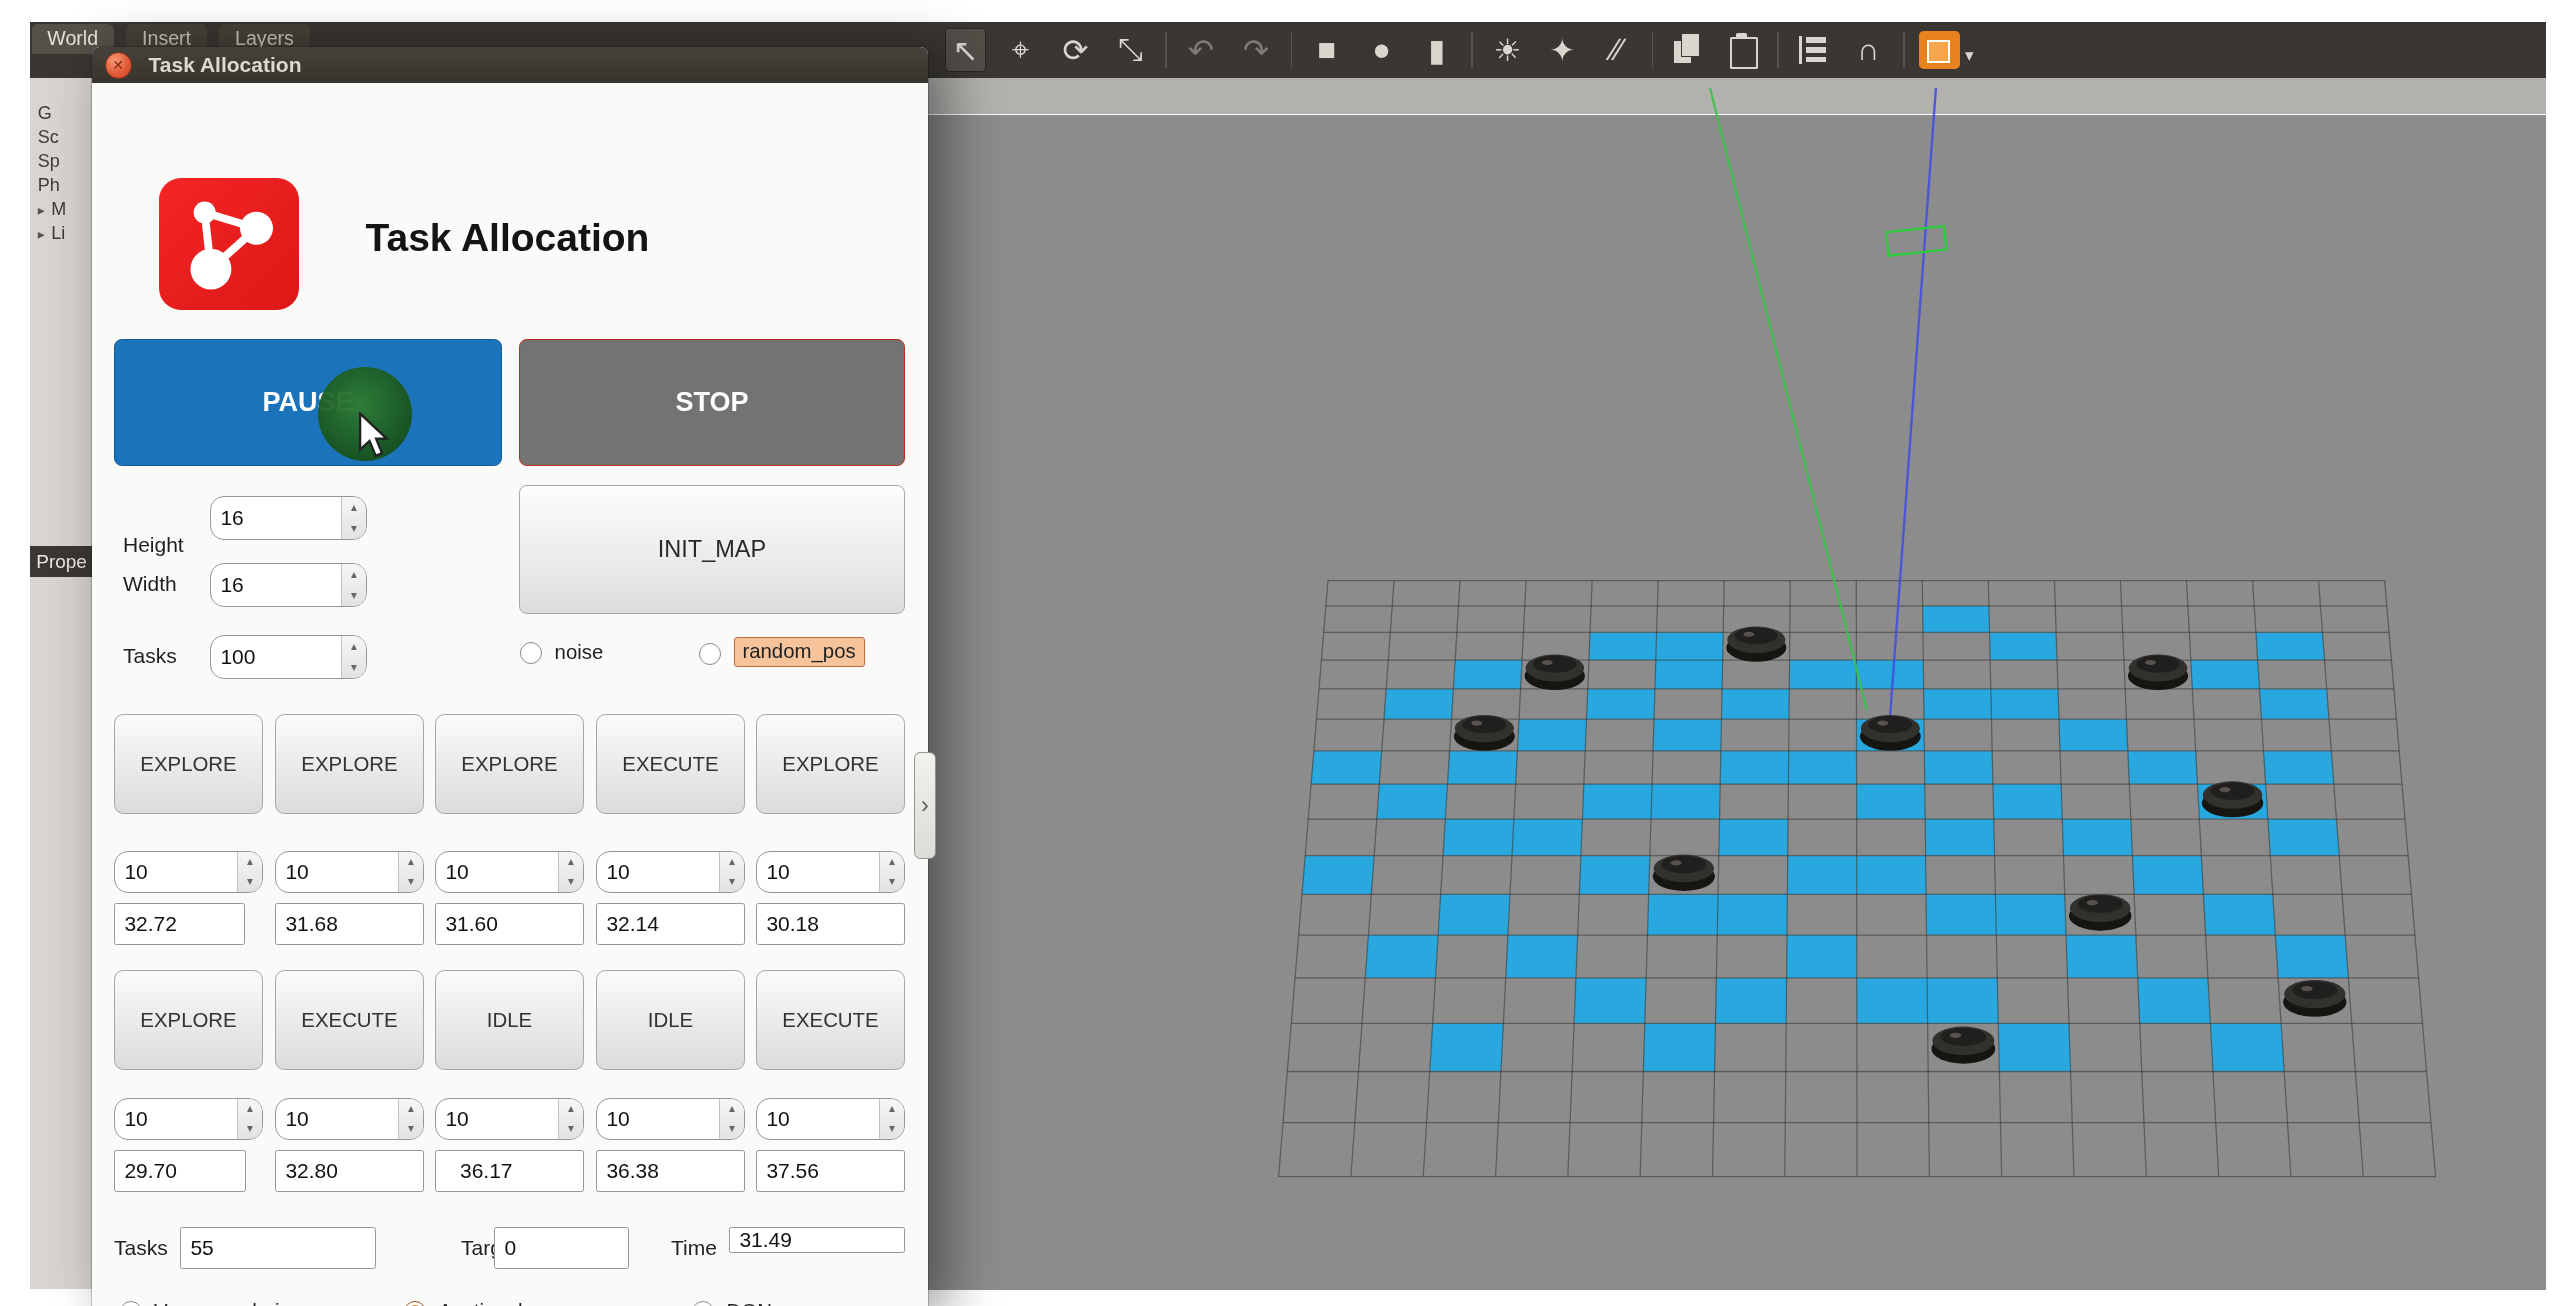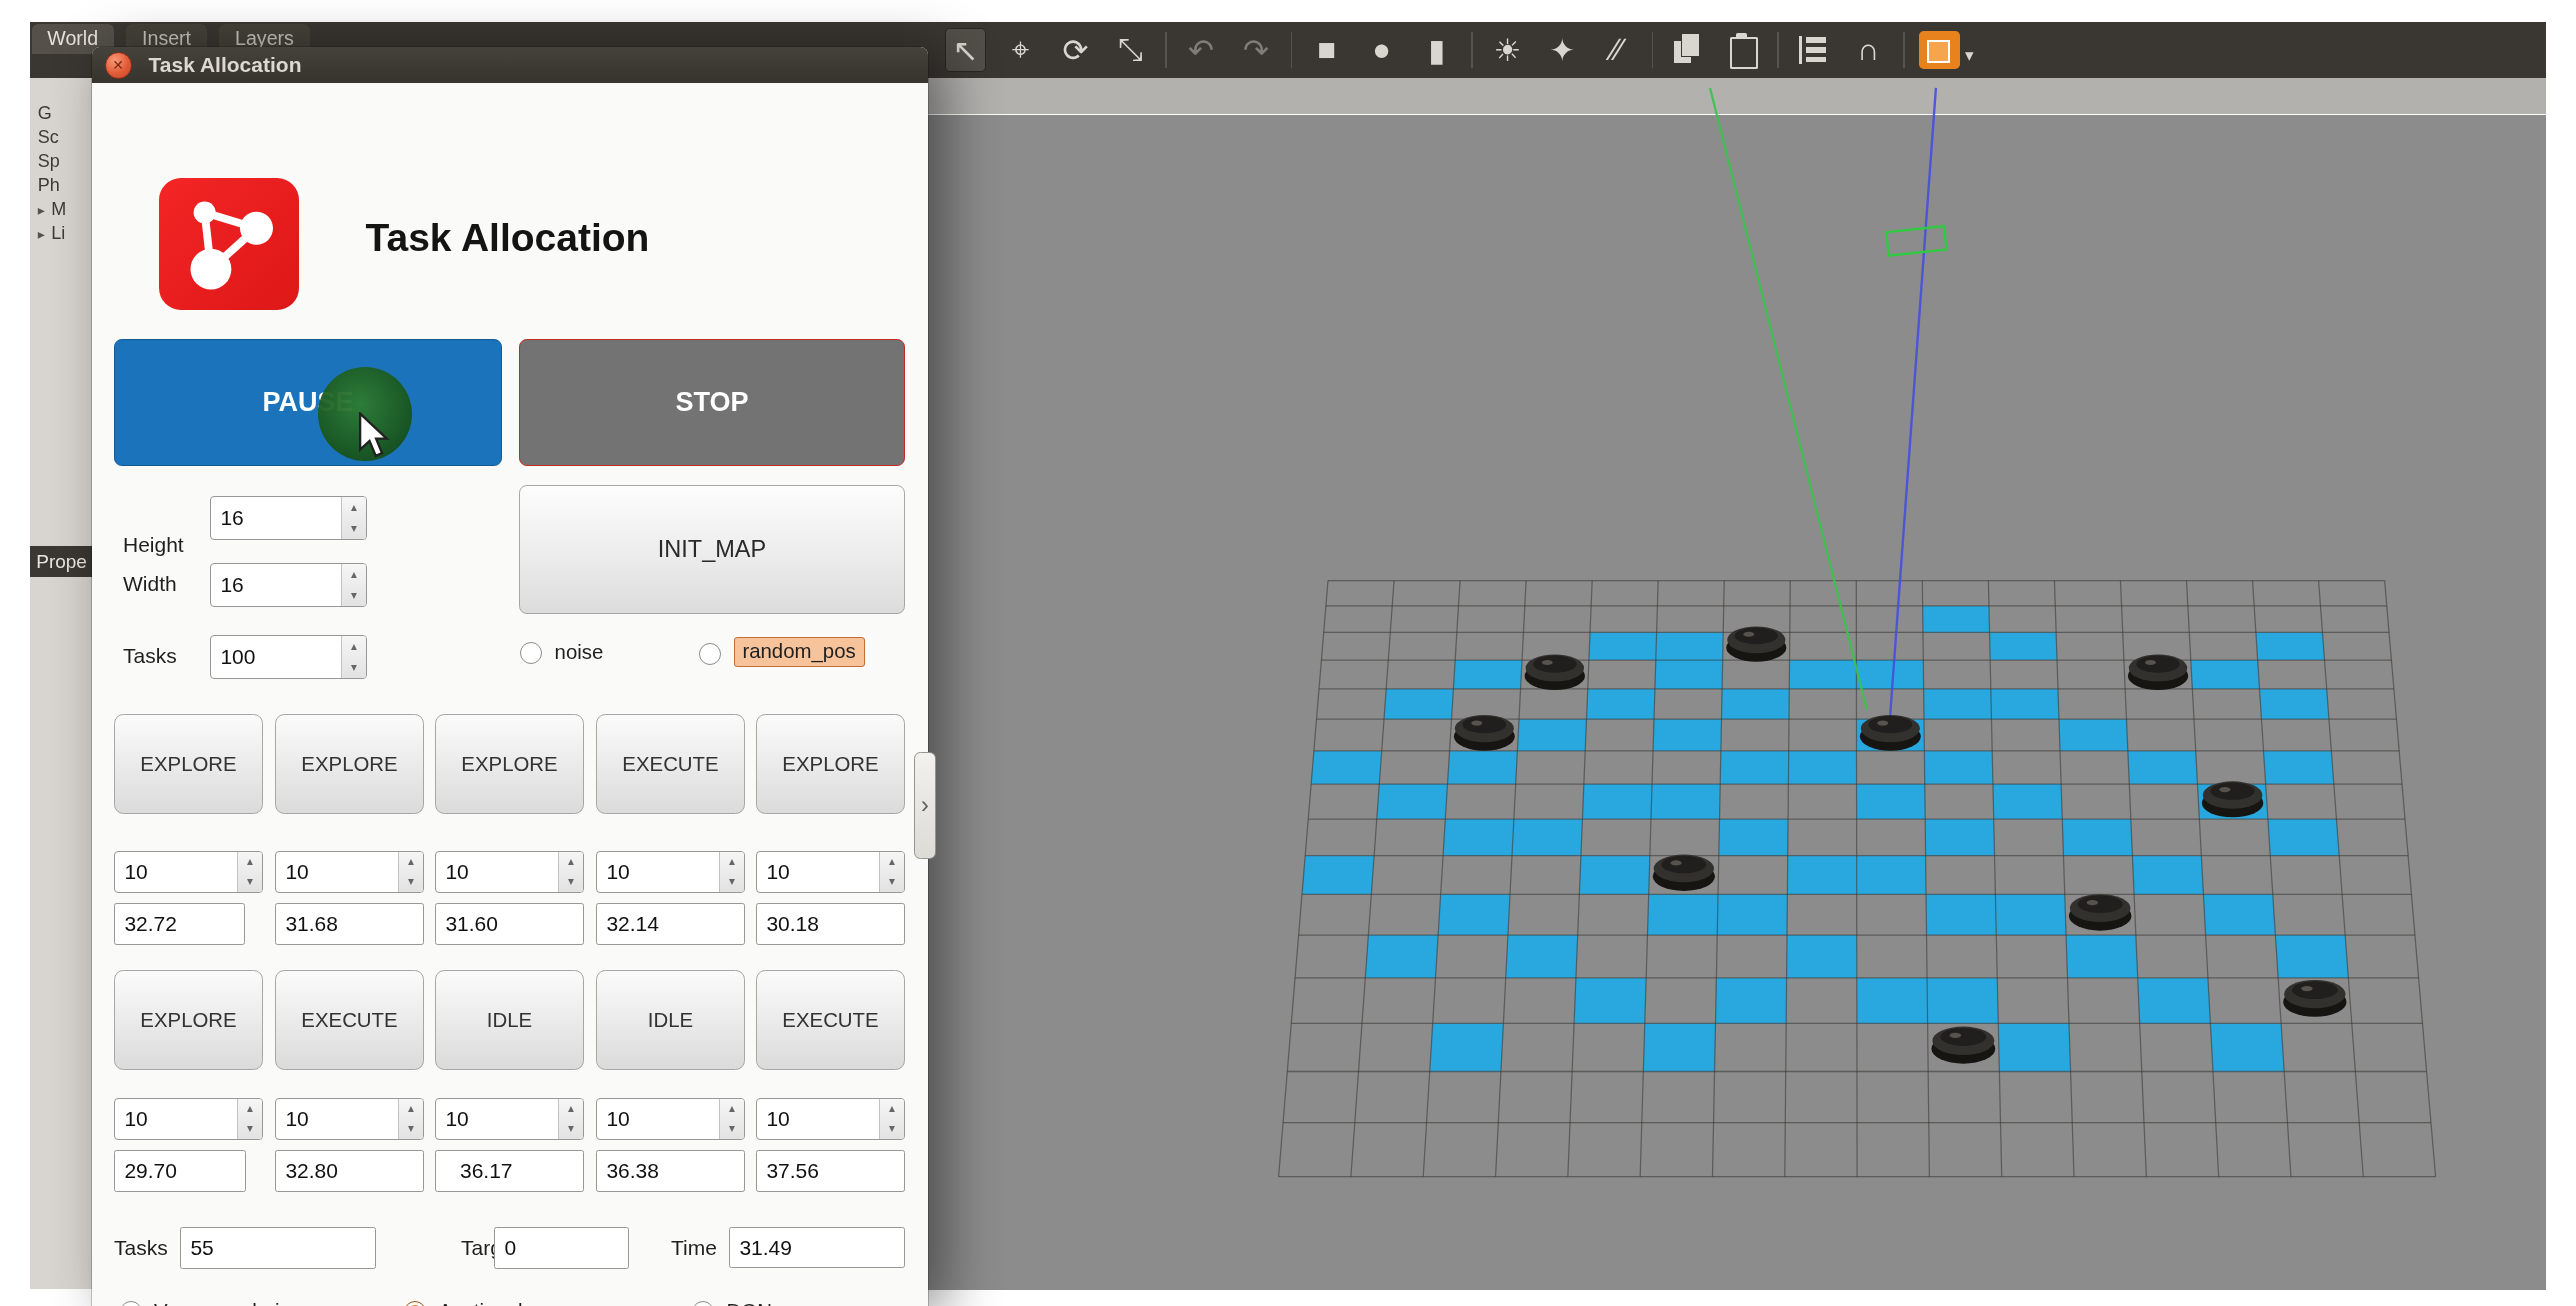--- a/index.html
+++ b/index.html
@@ -73,21 +73,21 @@
   #stop-btn  { left:427px; top:256px; width:386px; height:127px; background:#737373;
                border:0.8px solid #bf2b1f; color:#fff; font-size:27px; }
   .cursor-highlight { position:absolute; left:226px; top:284px; width:94px; height:94px;
                border-radius:50%; background:radial-gradient(circle at 45% 40%,#2e7d32,#164f1a 75%); opacity:.95; }
   .cursor-icon { position:absolute; left:265px; top:329px; }
   .init-btn { left:427px; top:402px; width:386px; height:129px;
               background:linear-gradient(#fdfdfd,#ececec 55%,#dcdcdc); border:0.8px solid #a6a6a6;
               color:#2a2a2a; font-size:23.5px; font-weight:normal; border-radius:7.8px; }
 
   .lbl { position:absolute; font-size:21px; color:#1f1f1f; }
-  .spin { position:absolute; background:#fff; border:0.8px solid #979797; border-radius:4px;
+  .spin { position:absolute; background:#fff; border:0.8px solid #979797; border-radius:14px;
           display:flex; overflow:hidden; }
   .spin .val { flex:1; display:flex; align-items:center; padding-left:9.4px; font-size:21px; color:#111; }
   .spin .arrows { width:25px; border-left:0.8px solid #c2c2c2; display:flex; flex-direction:column;
                   background:linear-gradient(#f6f6f6,#e2e2e2); }
   .spin .arrows i { flex:1; font-style:normal; font-size:11.8px; color:#666;
                     display:flex; align-items:center; justify-content:center; line-height:1; }
   .txt-field { position:absolute; background:#fff; border:0.8px solid #979797; border-radius:2.4px;
                display:flex; align-items:center; padding-left:9.4px; font-size:21px; color:#111; }
 
   .opt { position:absolute; display:flex; align-items:center; gap:12.6px; }
@@ -495,21 +495,21 @@
           </span>
         </div>
         <div class="txt-field" style="left: 642px; top: 436px; width: 149px; height: 42px;">37.56</div>
       </div>
 
     <span class="lbl" style="left:22px; top:1153px;">Tasks</span>
     <div class="txt-field" style="left:88px; top:1144px; width:196px; height:42px;">55</div>
     <span class="lbl" style="left:329px; top:1153px;margin-left:40px;">Target</span>
     <div class="txt-field" style="left:402px; top:1144px; width:135px; height:42px;">0</div>
     <span class="lbl" style="left:579px; top:1153px;">Time</span>
-    <div class="txt-field" style="left:637px; top:1144px; width:176px; height:41px;">31.49</div>
+    <div class="txt-field" style="left:637px; top:1144px; width:176px; height:26px;">31.49</div>
 
     <div id="algo-row">
         <div class="algo-item" style="left: 27.5px;">
           <span class="radio"></span>
           <span class="radio-label">Vacancy_chain</span>
         </div>
         <div class="algo-item" style="left: 312px;">
           <span class="radio checked"></span>
           <span class="radio-label">Auction_base</span>
         </div>

